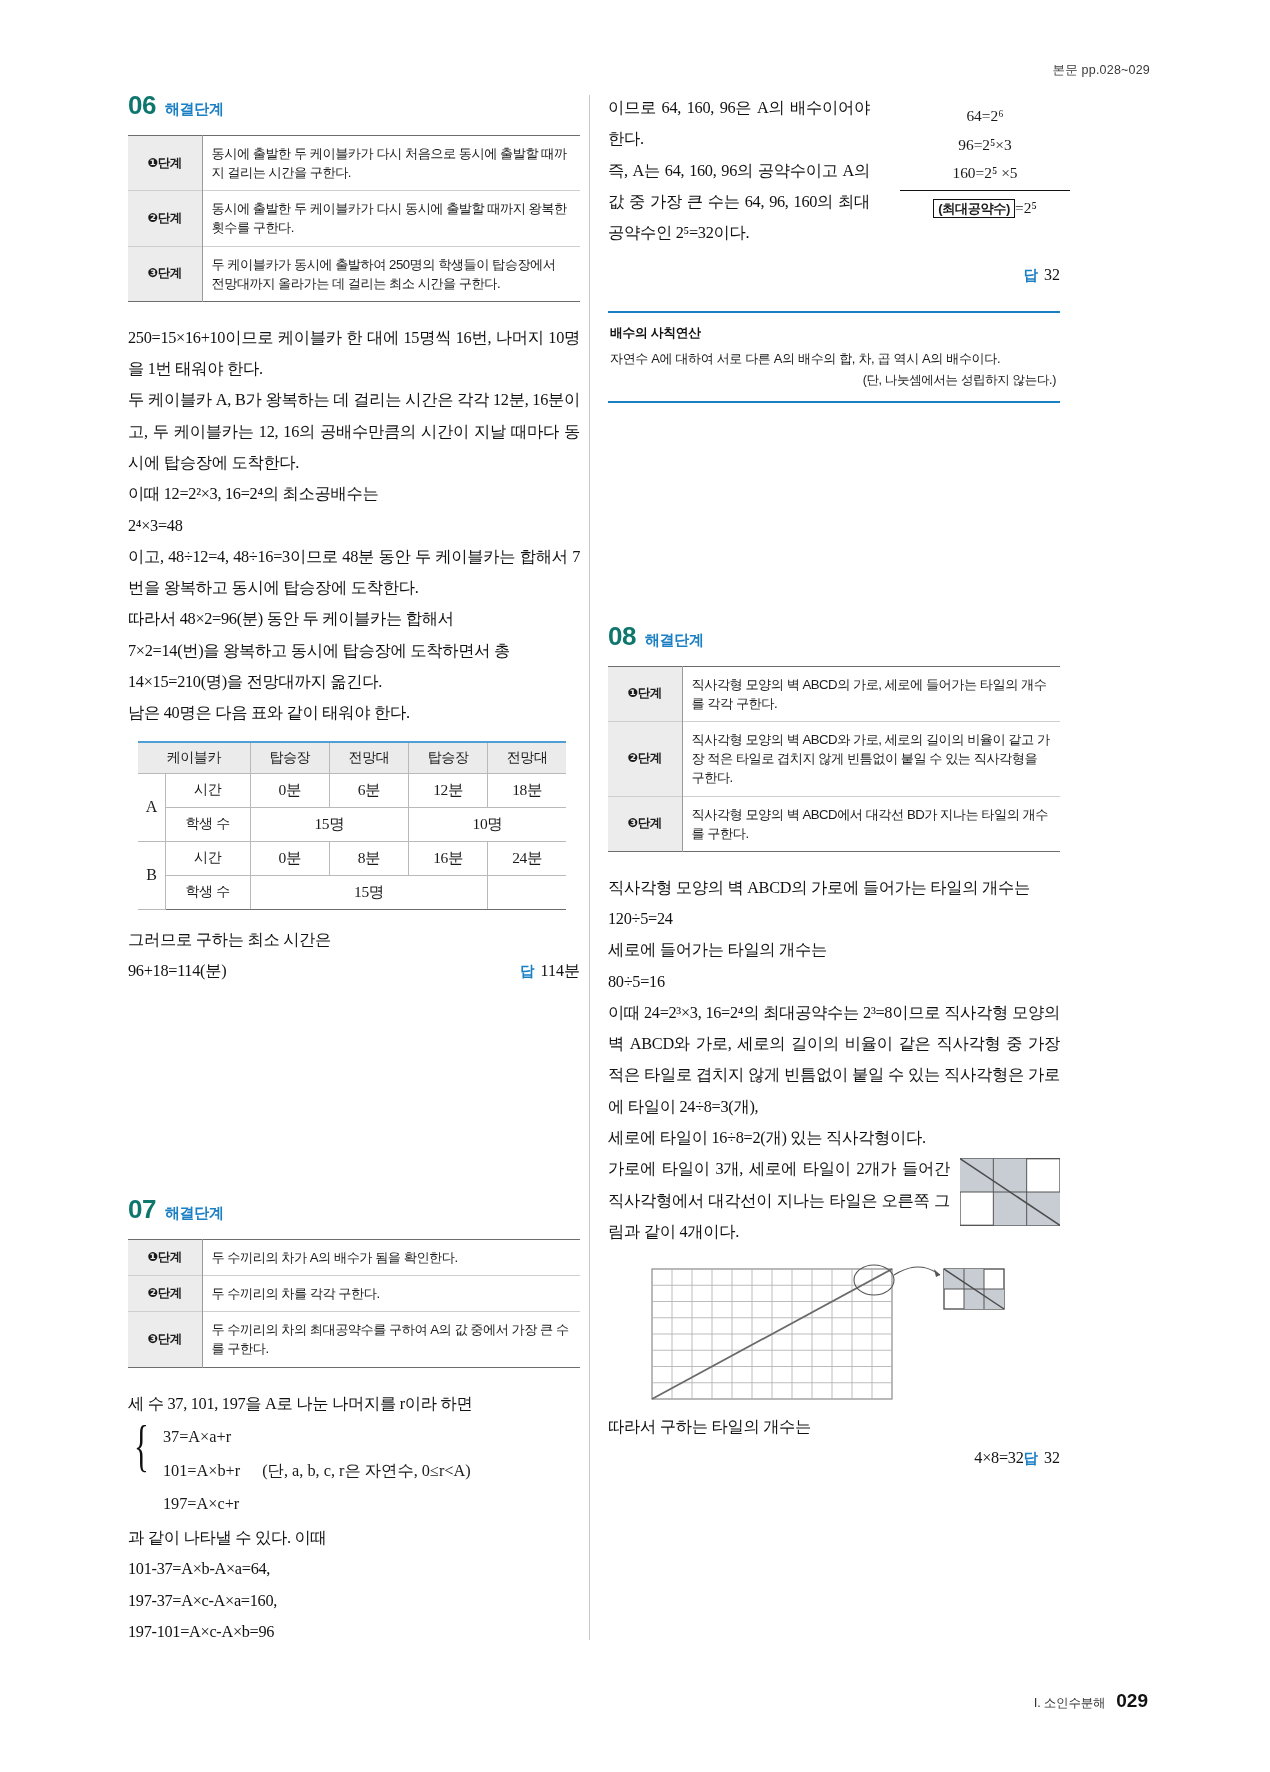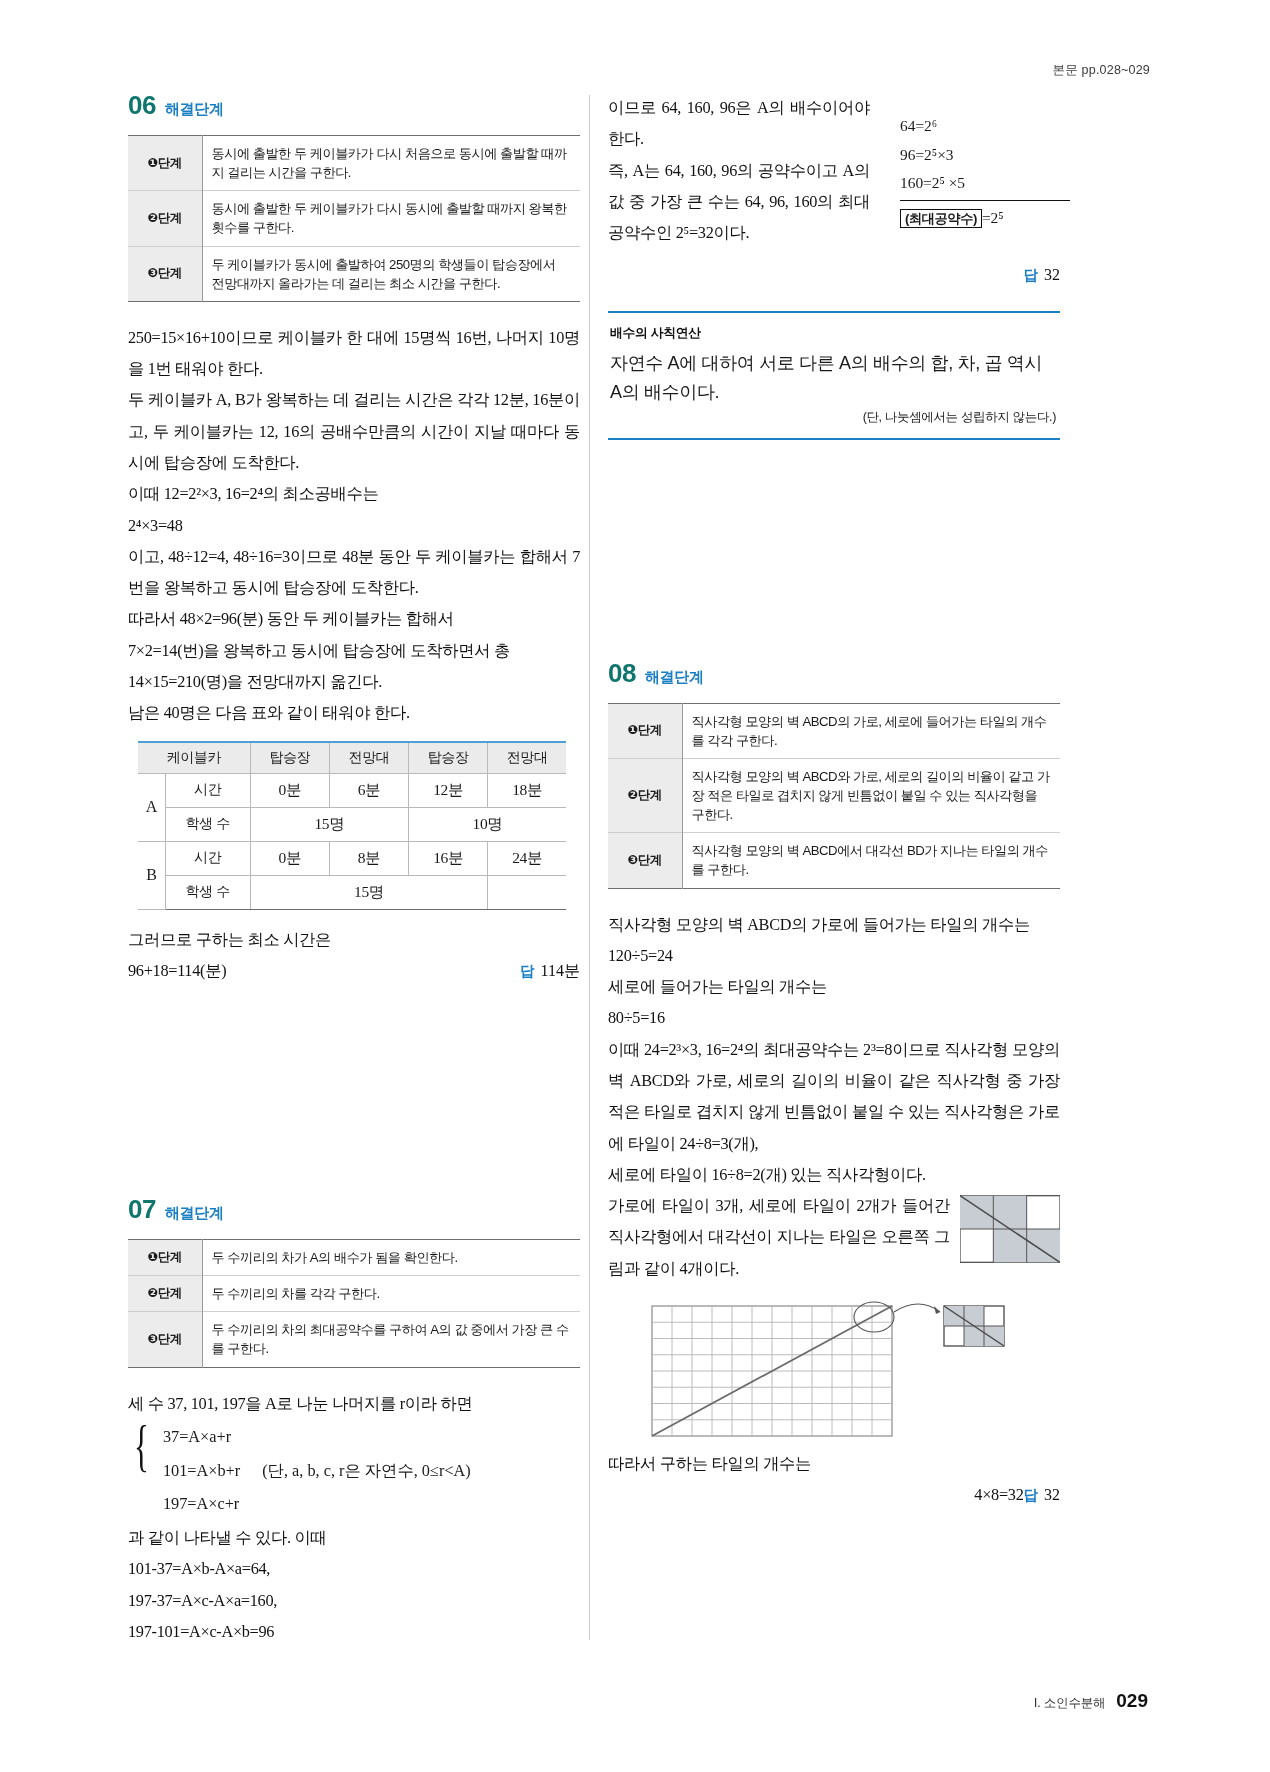--- a/index.html
+++ b/index.html
@@ -193,36 +193,36 @@
   .bl-rule { height: 1.8px; background: #1b7fc4; }
   .bl-body { padding: 12px 4px 12px 2px; }
   .bl-title {
     font-size: 12.8px;
     font-weight: bold;
     color: #111;
     letter-spacing: -.3px;
     margin-bottom: 7px;
   }
   .bl-text {
-    font-size: 18px;
+    font-size: 13px;
     line-height: 1.6;
     letter-spacing: -.35px;
     color: #1a1a1a;
   }
   .bl-note { text-align: right; font-size: 12.5px; color: #1a1a1a; letter-spacing: -.35px; margin-top: 2px; }
   .bl-bot { height: 1.8px; background: #1b7fc4; }
   
   .fact {
     position: absolute;
     left: 900px;
-    top: 112px;
+    top: 102px;
     font-family: "Liberation Serif", serif;
     font-size: 15.4px;
     line-height: 1.85;
-    text-align: left;
+    text-align: center;
     width: 170px;
   }
   .fact .ln { white-space: nowrap; }
   .fact .sum {
     border-top: 1.3px solid #111;
     padding-top: 3px;
     margin-top: 2px;
     white-space: nowrap;
   }
   .gcdtag {

